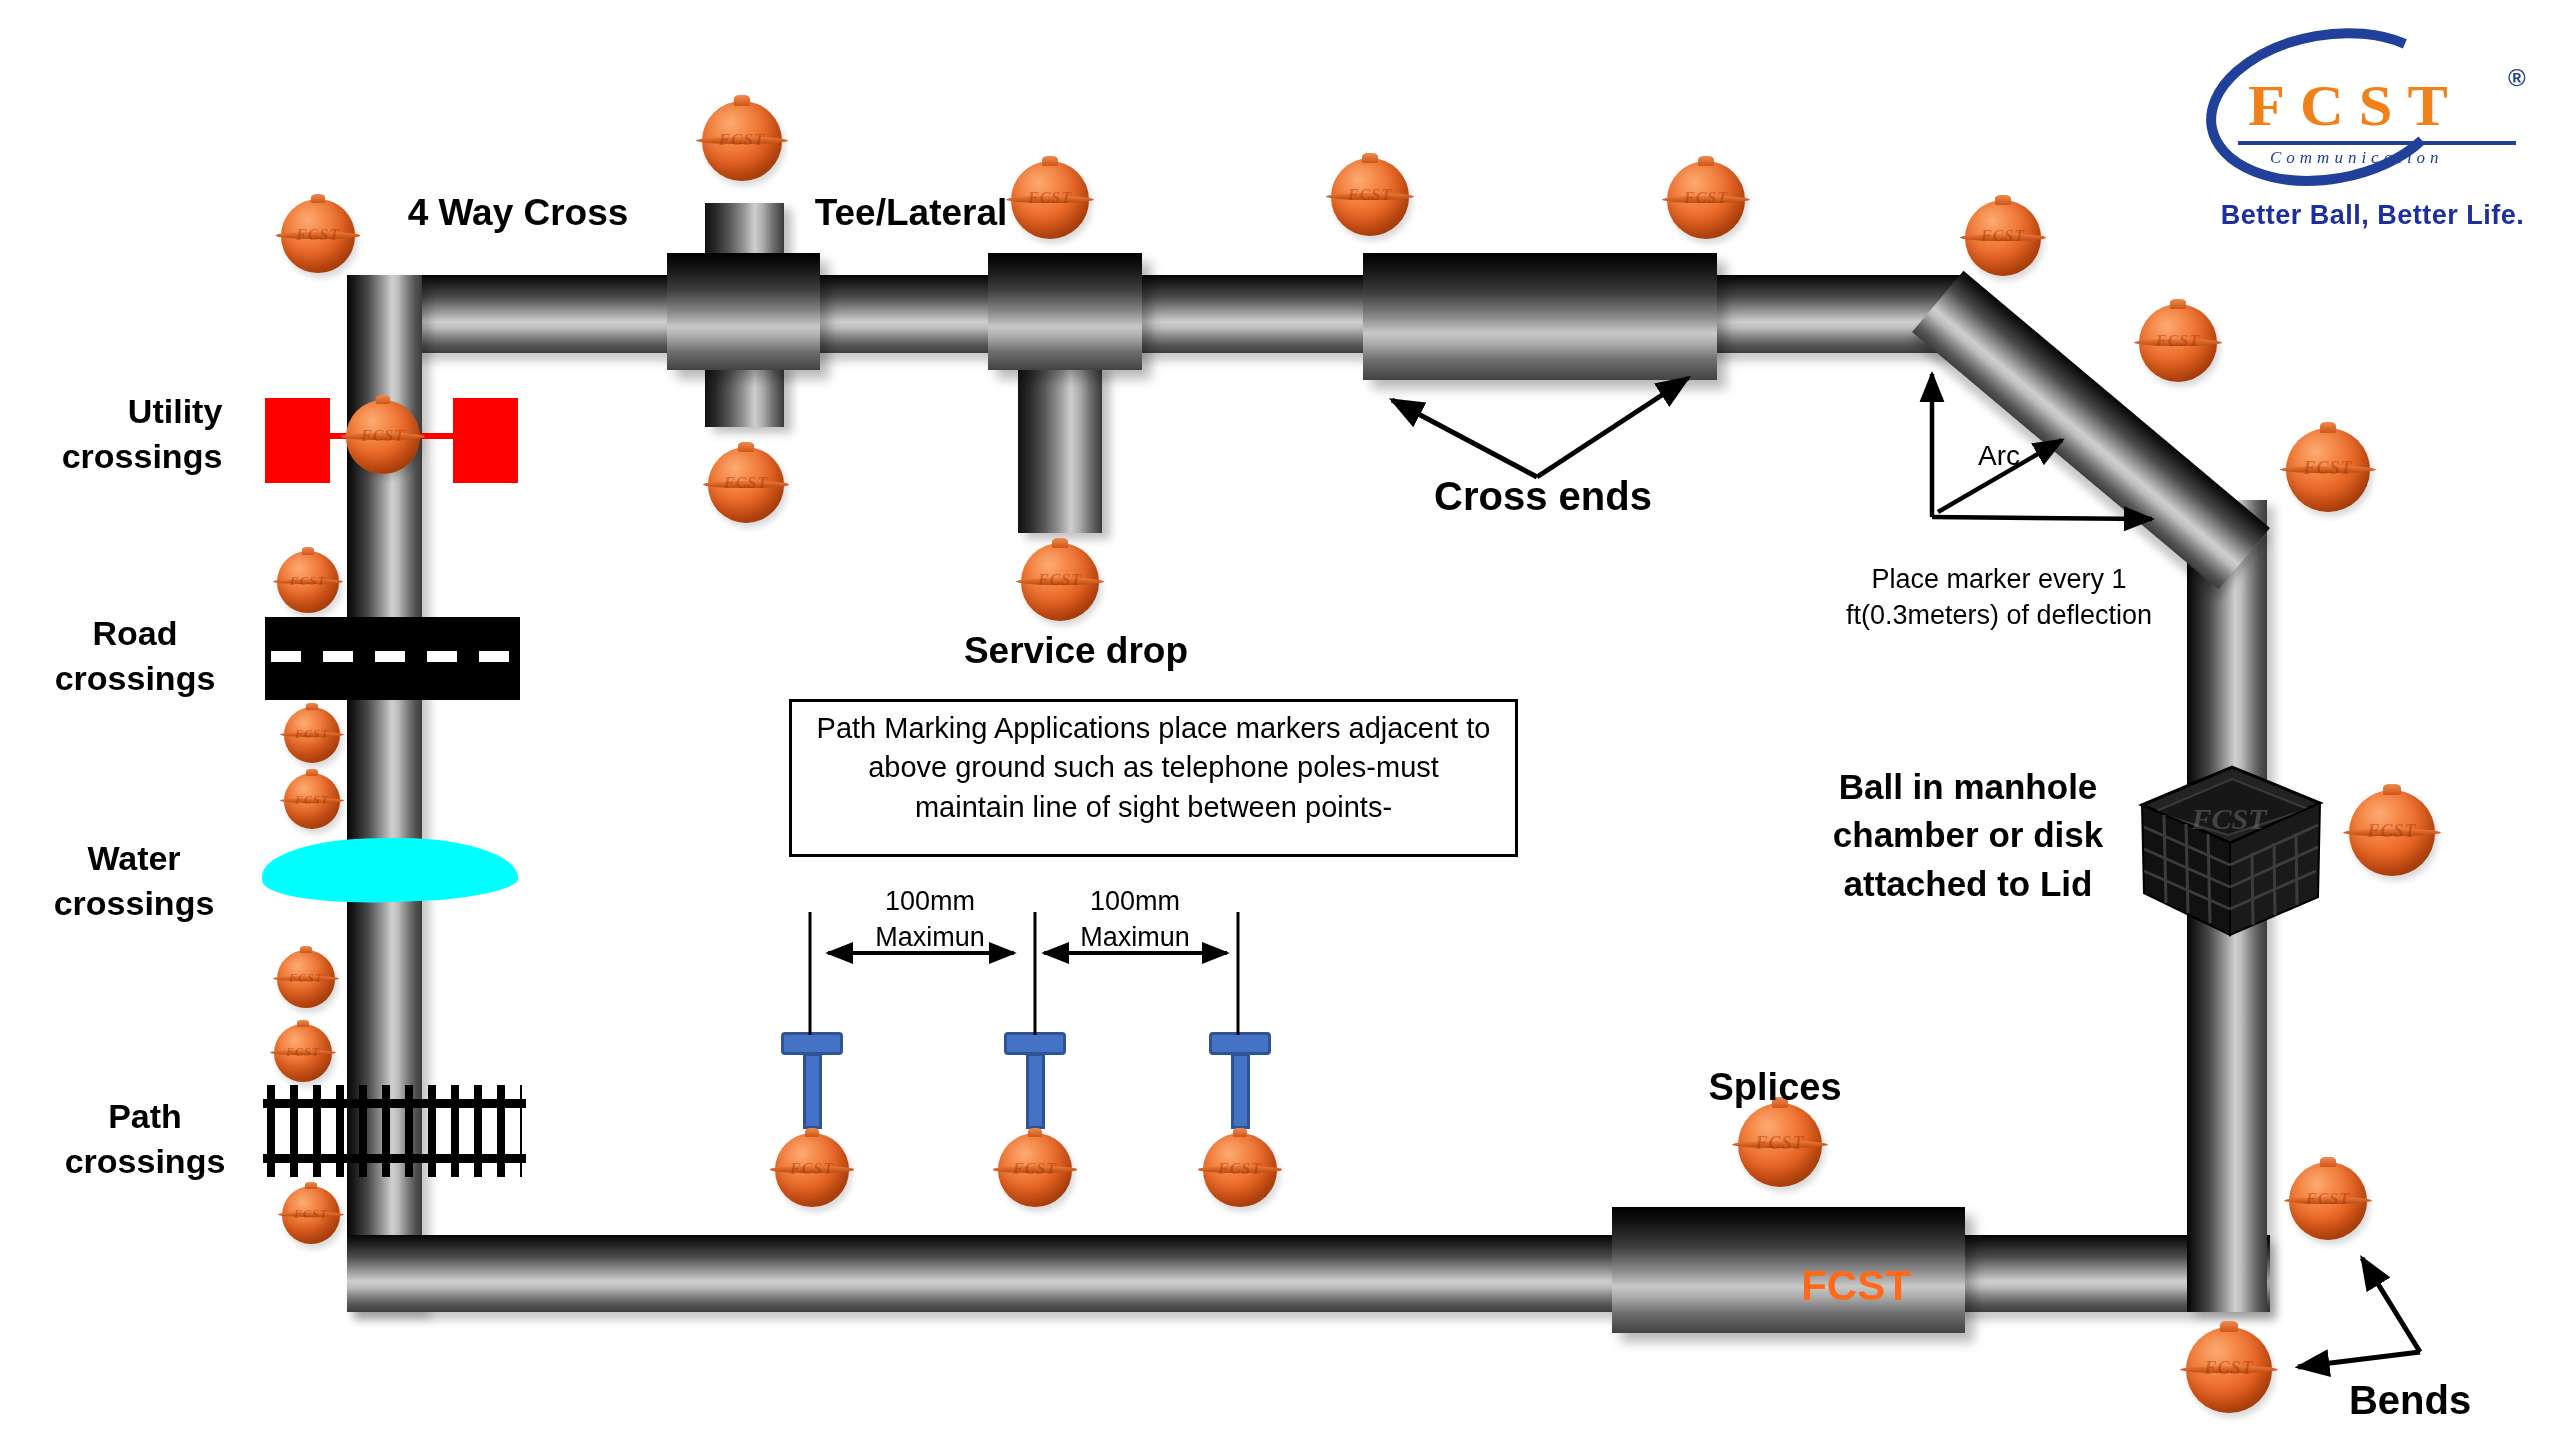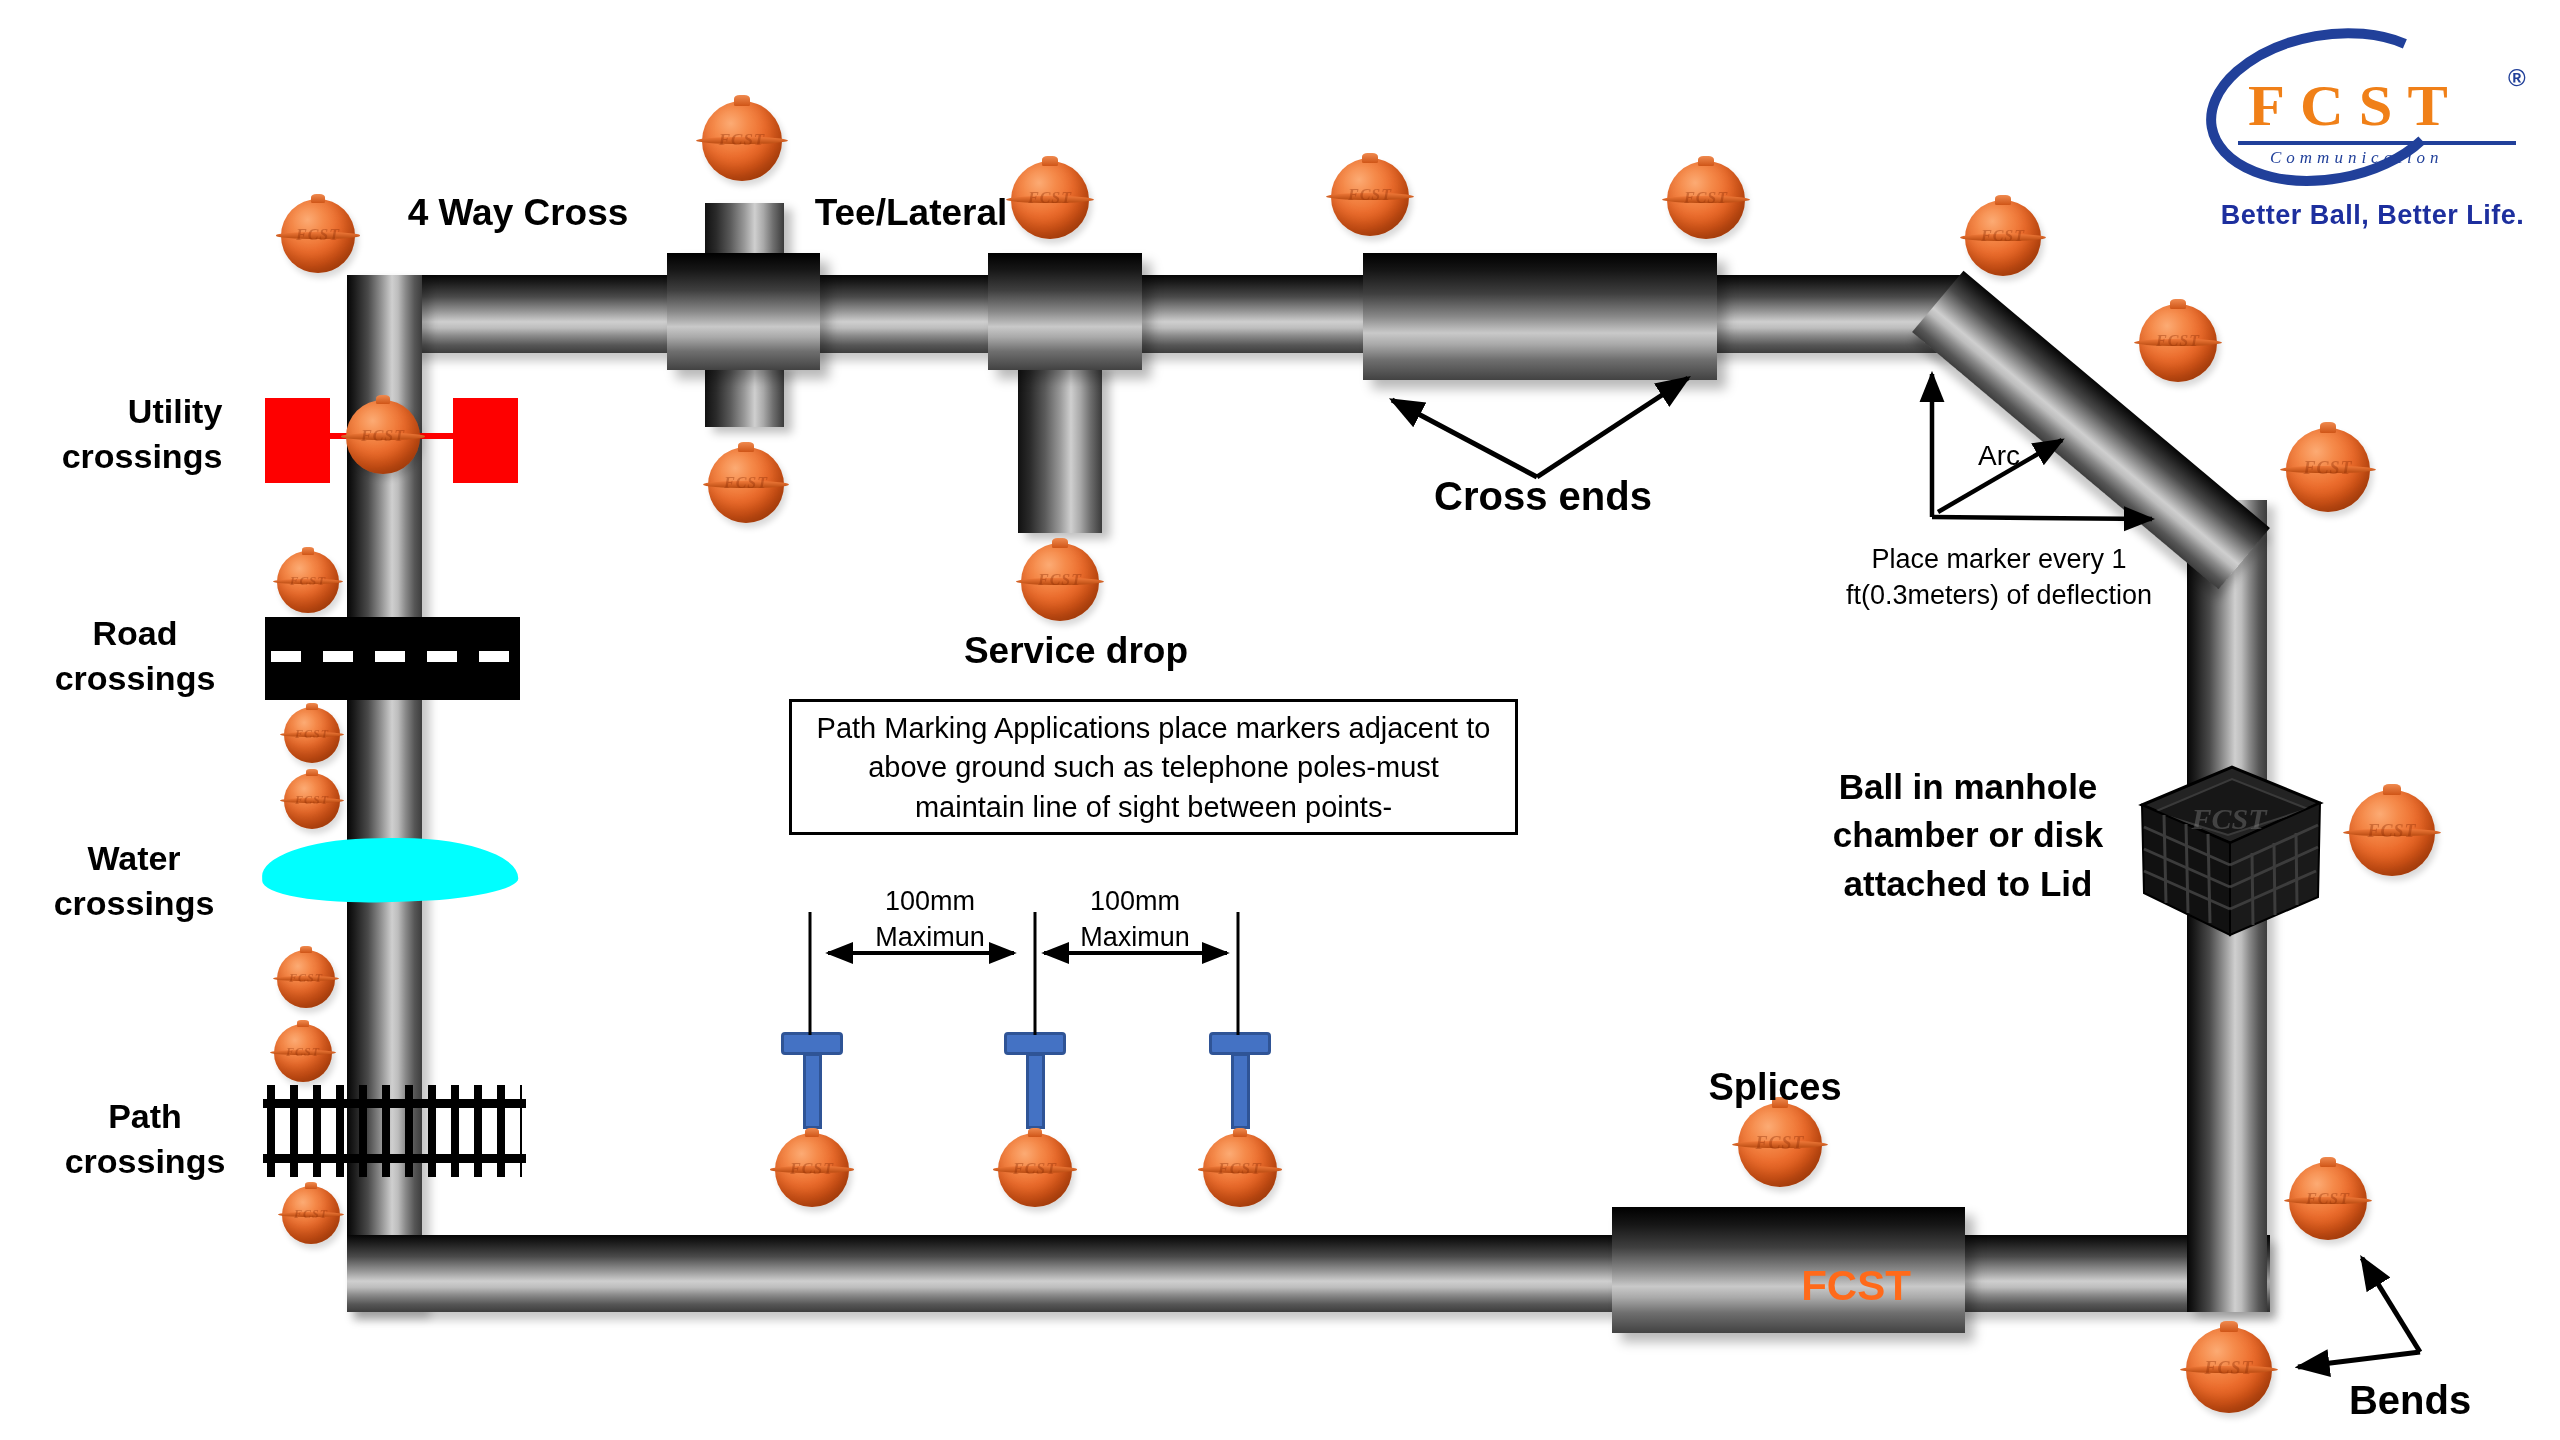--- a/index.html
+++ b/index.html
@@ -47,21 +47,21 @@
   .pole-bar{position:absolute;top:1032px;width:62px;height:23px;background:#4472c4;
     border:3px solid #2f5496;border-radius:4px;z-index:30;box-sizing:border-box;}
   .pole-stem{position:absolute;top:1053px;width:19px;height:76px;background:#4472c4;
     border:3px solid #2f5496;z-index:29;box-sizing:border-box;}
 
   
   .lbl{position:absolute;transform:translateX(-50%);text-align:center;color:#000;
     font-weight:bold;white-space:nowrap;z-index:60;line-height:1.33;}
   .note{position:absolute;transform:translateX(-50%);text-align:center;color:#000;
     font-weight:normal;white-space:nowrap;z-index:60;line-height:1.35;}
-  #note-box{position:absolute;left:789px;top:699px;width:729px;height:136px;background:#fff;
+  #note-box{position:absolute;left:789px;top:699px;width:729px;height:158px;background:#fff;
     border:3px solid #000;z-index:60;text-align:center;font-size:29px;line-height:1.36;
     padding-top:7px;box-sizing:border-box;}
   #splice-brand{color:#ff6a1a;}
 
   
   #overlay{position:absolute;left:0;top:0;z-index:50;pointer-events:none;}
 
   
   #manhole{position:absolute;left:2132px;top:763px;z-index:35;}
   #manhole text{font-family:"Liberation Serif",serif;font-weight:bold;font-style:italic;}
@@ -157,21 +157,21 @@
       <line x1="810" y1="912" x2="810" y2="1035"></line>
       <line x1="1035" y1="912" x2="1035" y2="1035"></line>
       <line x1="1238" y1="912" x2="1238" y2="1035"></line>
     </g>
   </svg>
 
   <div class="lbl" style="left:518px;top:188px;font-size:37px;">4 Way Cross</div>
   <div class="lbl" style="left:911px;top:188px;font-size:37px;">Tee/Lateral</div>
   <div class="lbl" style="left:1543px;top:470px;font-size:40px;">Cross ends</div>
   <div class="note" style="left:1999px;top:437px;font-size:28px;">Arc</div>
-  <div class="note" style="left:1999px;top:541px;font-size:27px;">
+  <div class="note" style="left:1999px;top:561px;font-size:27px;">
     <div>Place marker every 1</div>
     <div>ft(0.3meters) of deflection</div>
   </div>
 
   <div class="lbl" style="left:142px;top:389px;font-size:34px;text-align:right;">
     <div>Utility</div>
     <div>crossings</div>
   </div>
   <div class="lbl" style="left:135px;top:611px;font-size:34px;">
     <div>Road</div>

